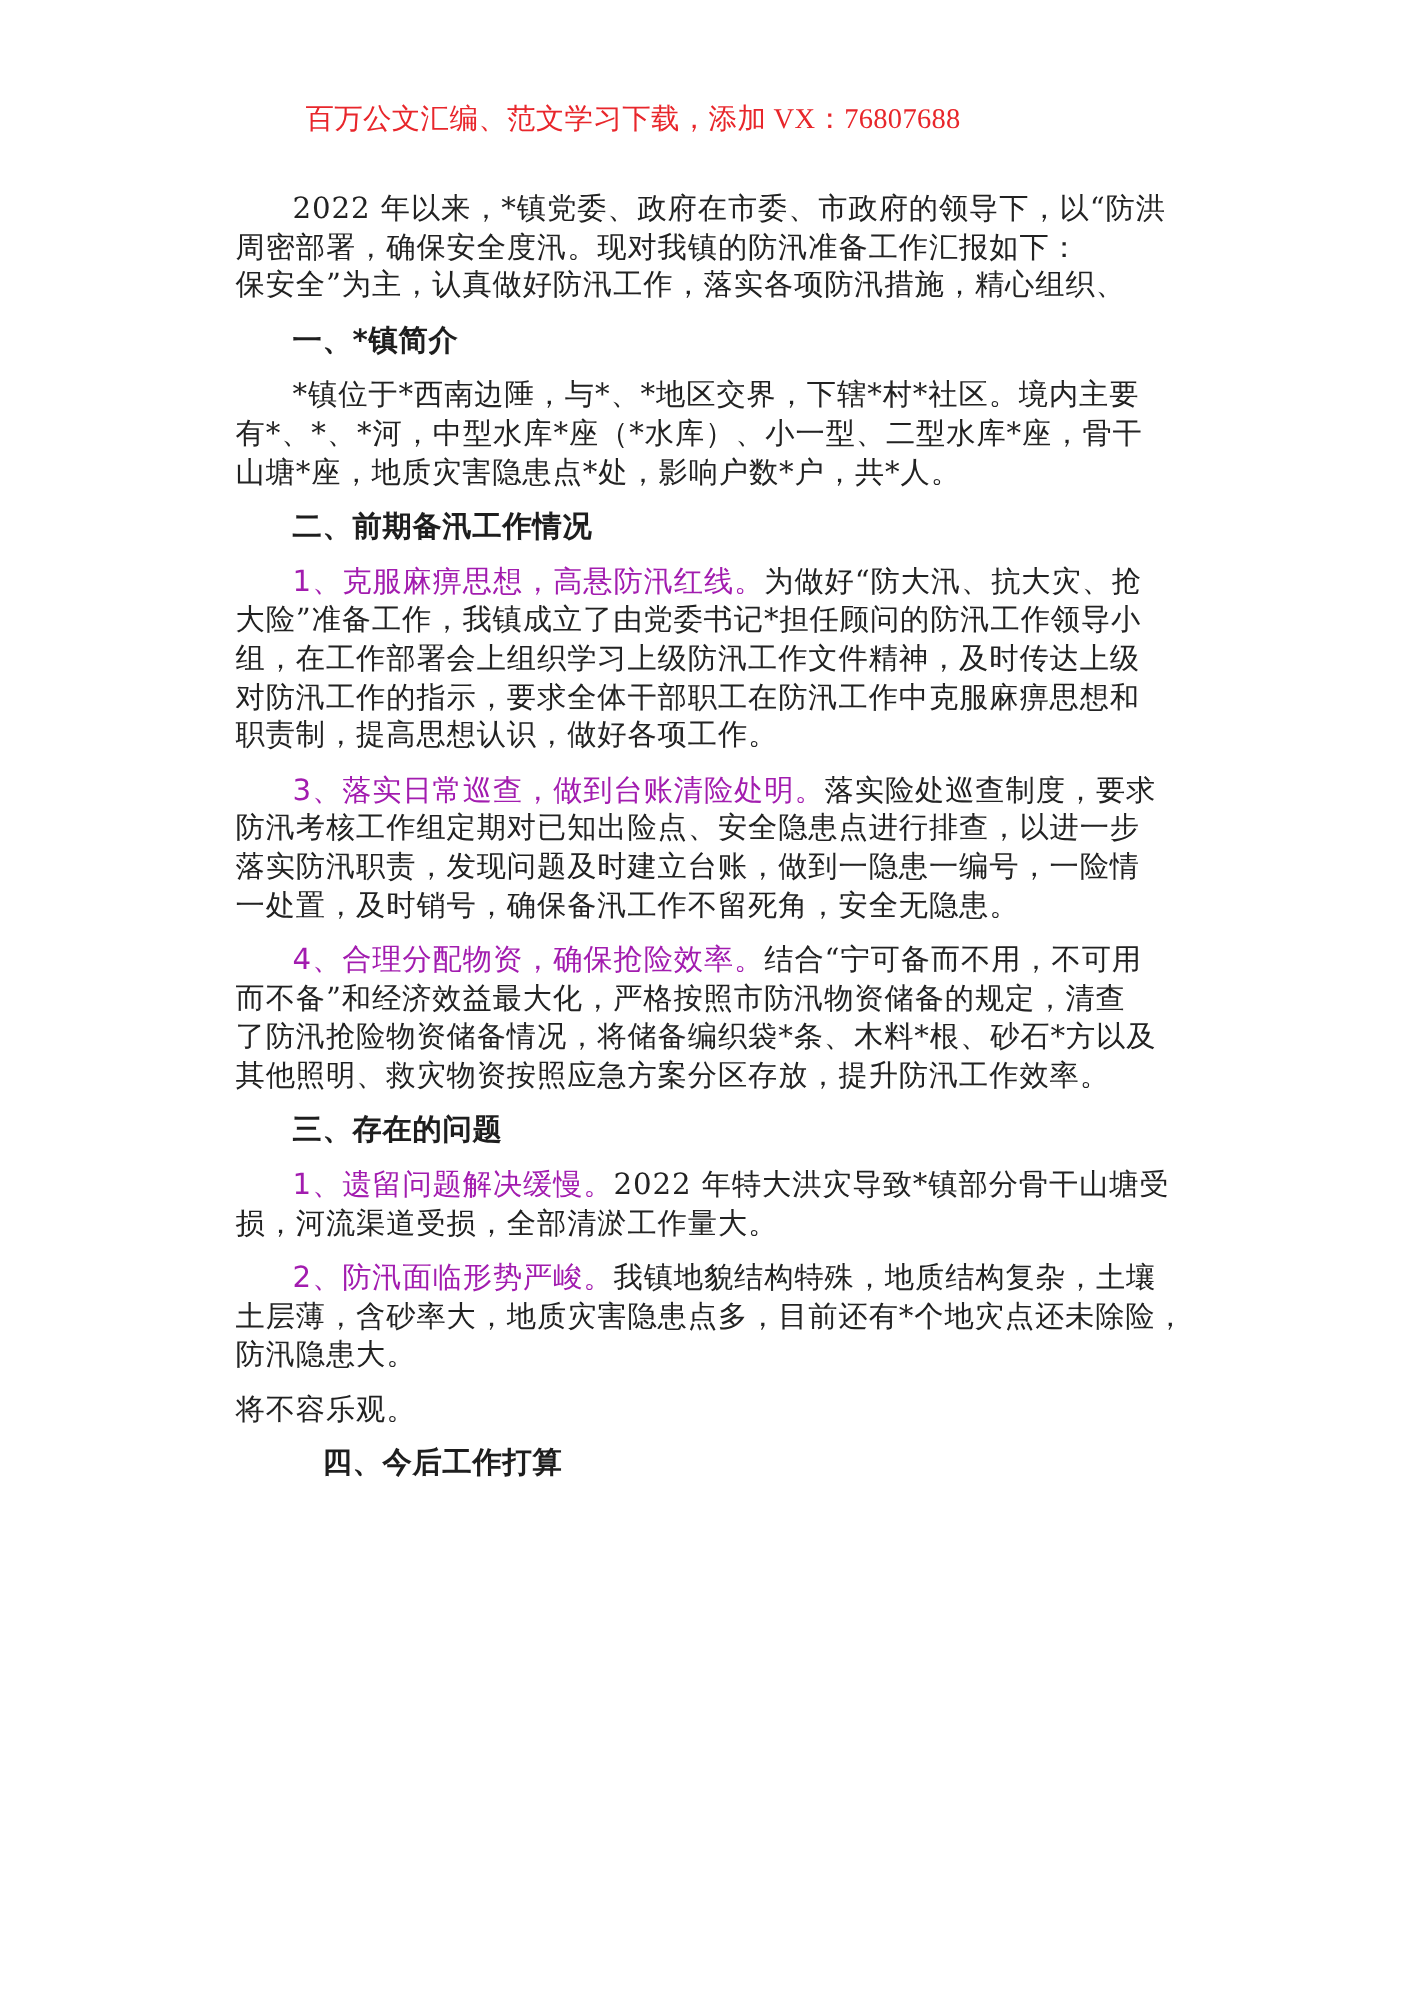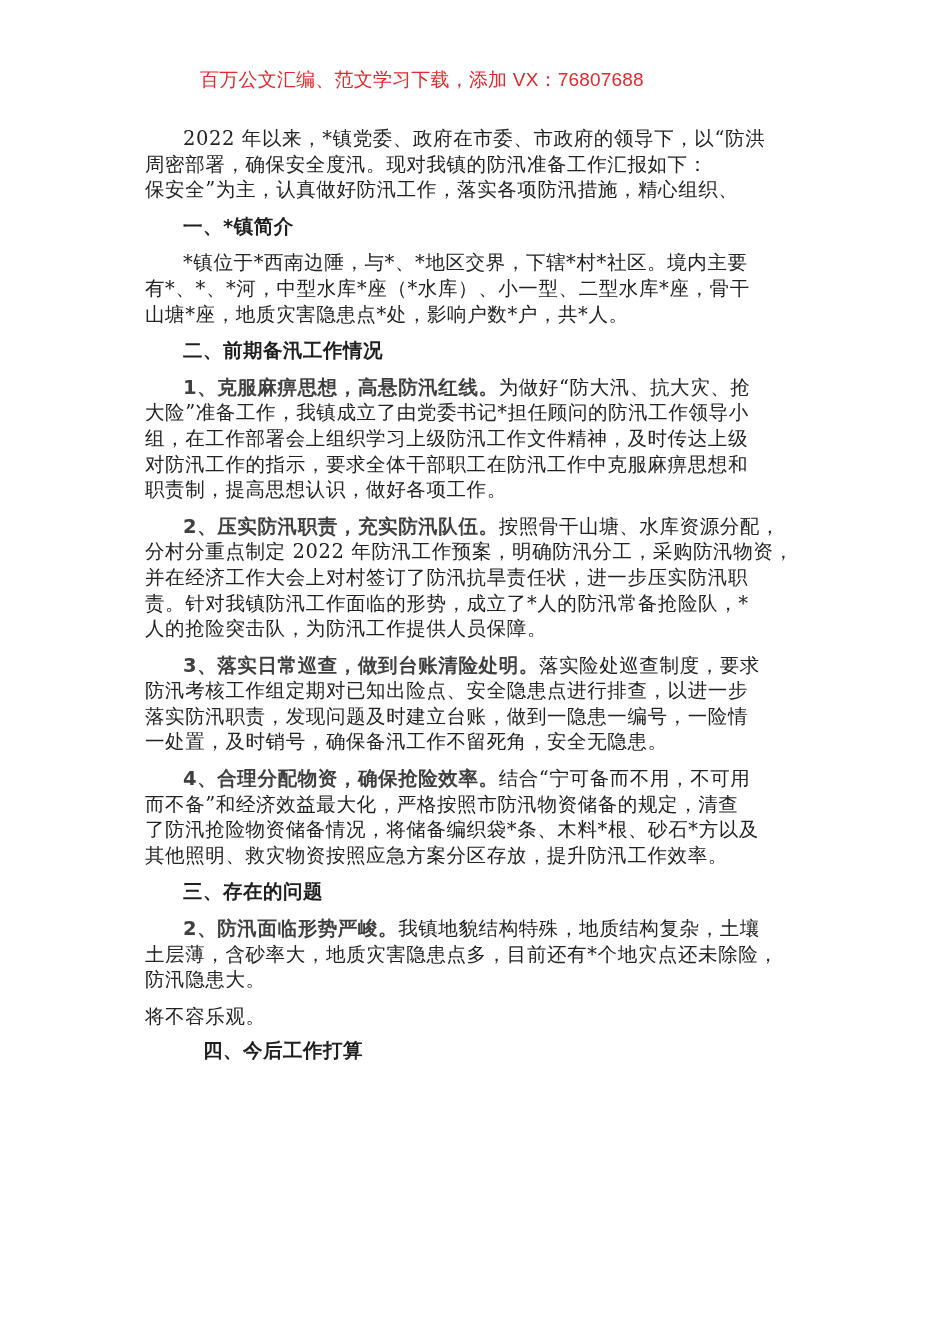--- a/index.html
+++ b/index.html
@@ -1,33 +1,33 @@
 <!DOCTYPE html>
 <html><head>
   <meta charset="utf-8">
   <style>
     html, body { margin: 0; padding: 0; background: #ffffff; }
     body { width: 950px; height: 1344px; position: relative; overflow: hidden; }
     .page { position: absolute; left: 0; top: 0; width: 950px; height: 1344px; background: #ffffff; }
     .watermark {
       position: absolute; left: 0; top: 66px; width: 844px; text-align: center;
-      color: #e8262b; font-family: Liberation Sans, sans-serif;
+      color: #e8262b; font-family: Liberation Serif, serif;
       font-size: 19px; letter-spacing: 0.2px; line-height: 28px;
     }
     .body {
       position: absolute; left: 145px; top: 126px; width: 670px;
       font-family: "DejaVu Serif", "Liberation Serif", serif;
       color: #222222; font-size: 19.5px;
     }
-    .line { height: 25.6px; line-height: 25.6px; white-space: nowrap; letter-spacing: 0.6px; }
+    .line { height: 25.6px; line-height: 25.6px; white-space: nowrap; letter-spacing: 0.6px; margin-left: 12px; }
     .indent { padding-left: 38px; }
     .heading { font-family: "DejaVu Sans", "Liberation Sans", sans-serif; font-weight: bold; color: #1e1e1e; letter-spacing: 0.5px; }
     .h4indent { padding-left: 58px; font-family: Liberation Mono, monospace; }
     .para { margin-bottom: 11px; }
-    .b { font-family: "DejaVu Sans", "Liberation Sans", sans-serif; font-weight: bold; color: #404040; }
+    .b { font-family: "DejaVu Sans", "Liberation Sans", sans-serif; font-weight: normal; color: #a21caf; }
   </style>
 </head>
 <body>
 
 <div class="page">
   <div class="watermark">百万公文汇编、范文学习下载，添加 VX：76807688</div>
 
   <div class="body">
 
     <div class="para">
@@ -50,46 +50,43 @@
     </div>
 
     <div class="para">
       <div class="line indent"><span class="b">1、克服麻痹思想，高悬防汛红线。</span><span>为做好“防大汛、抗大灾、抢</span></div>
       <div class="line">大险”准备工作，我镇成立了由党委书记*担任顾问的防汛工作领导小</div>
       <div class="line">组，在工作部署会上组织学习上级防汛工作文件精神，及时传达上级</div>
       <div class="line">对防汛工作的指示，要求全体干部职工在防汛工作中克服麻痹思想和</div>
       <div class="line">职责制，提高思想认识，做好各项工作。</div>
     </div>
 
-    <div class="para">
-      <div class="line indent"><span class="b">2、压实防汛职责，充实防汛队伍。</span><span>按照骨干山塘、水库资源分配，</span></div>
-      <div class="line">分村分重点制定 2022 年防汛工作预案，明确防汛分工，采购防汛物资，</div>
-      <div class="line">并在经济工作大会上对村签订了防汛抗旱责任状，进一步压实防汛职</div>
-      <div class="line">责。针对我镇防汛工作面临的形势，成立了*人的防汛常备抢险队，*</div>
-      <div class="line">人的抢险突击队，为防汛工作提供人员保障。</div>
-    </div>
 
     <div class="para">
       <div class="line indent"><span class="b">3、落实日常巡查，做到台账清险处明。</span><span>落实险处巡查制度，要求</span></div>
       <div class="line">防汛考核工作组定期对已知出险点、安全隐患点进行排查，以进一步</div>
       <div class="line">落实防汛职责，发现问题及时建立台账，做到一隐患一编号，一险情</div>
       <div class="line">一处置，及时销号，确保备汛工作不留死角，安全无隐患。</div>
     </div>
 
     <div class="para">
       <div class="line indent"><span class="b">4、合理分配物资，确保抢险效率。</span><span>结合“宁可备而不用，不可用</span></div>
       <div class="line">而不备”和经济效益最大化，严格按照市防汛物资储备的规定，清查</div>
       <div class="line">了防汛抢险物资储备情况，将储备编织袋*条、木料*根、砂石*方以及</div>
       <div class="line">其他照明、救灾物资按照应急方案分区存放，提升防汛工作效率。</div>
     </div>
 
     <div class="para">
       <div class="line indent heading">三、存在的问题</div>
     </div>
 
+    <div class="para">
+      <div class="line indent"><span class="b">1、遗留问题解决缓慢。</span><span>2022 年特大洪灾导致*镇部分骨干山塘受</span></div>
+      <div class="line">损，河流渠道受损，全部清淤工作量大。</div>
+    </div>
 
     <div class="para">
       <div class="line indent"><span class="b">2、防汛面临形势严峻。</span><span>我镇地貌结构特殊，地质结构复杂，土壤</span></div>
       <div class="line">土层薄，含砂率大，地质灾害隐患点多，目前还有*个地灾点还未除险，</div>
       <div class="line">防汛隐患大。</div>
     </div>
 
     <div class="para">
       <div class="line">将不容乐观。</div>
     </div>

